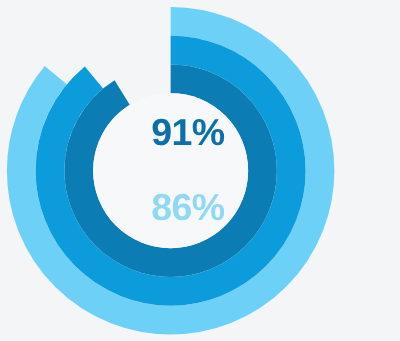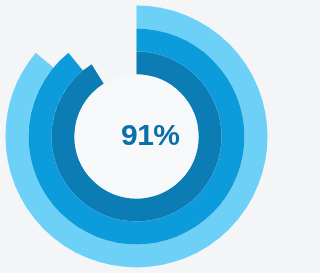--- a/index.html
+++ b/index.html
@@ -70,15 +70,16 @@
 
     <circle id="arc-inner" cx="136.5" cy="136.5" r="73.5" fill="none" stroke="#0b7cb4" stroke-width="23" stroke-linecap="butt" transform="rotate(-90 136.5 136.5)" stroke-dasharray="420.2508492707067 42.56327080699293" stroke-dashoffset="0"></circle>
 
     <circle id="center-disc" cx="136.5" cy="136.5" r="62" fill="#f7f8f9"></circle>
   </svg>
 
   <div id="center-labels">
     <div class="stat-line primary" style="color: rgb(11, 111, 168);">91%</div>
     <div class="gap-1"></div>
     <div class="gap-2"></div>
+    <div class="stat-line tertiary" style="color: rgb(143, 217, 247);">86%</div>
   </div>
 
 </div>
 
 </body></html>

